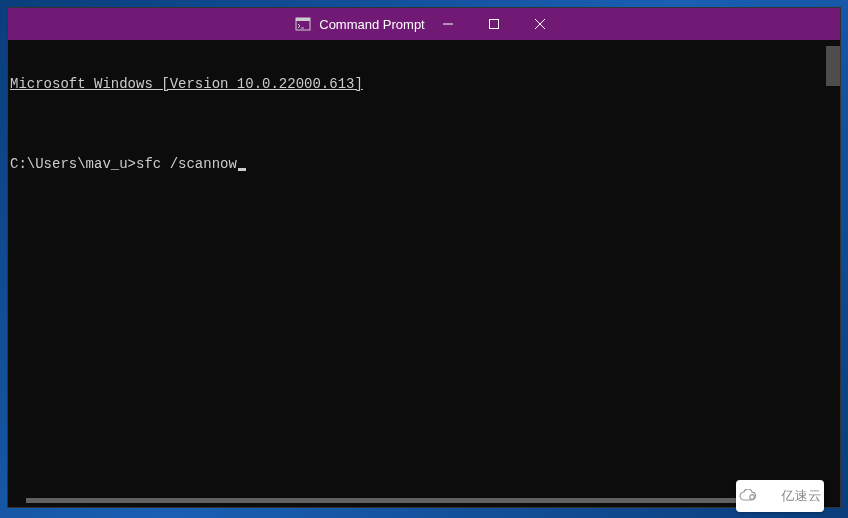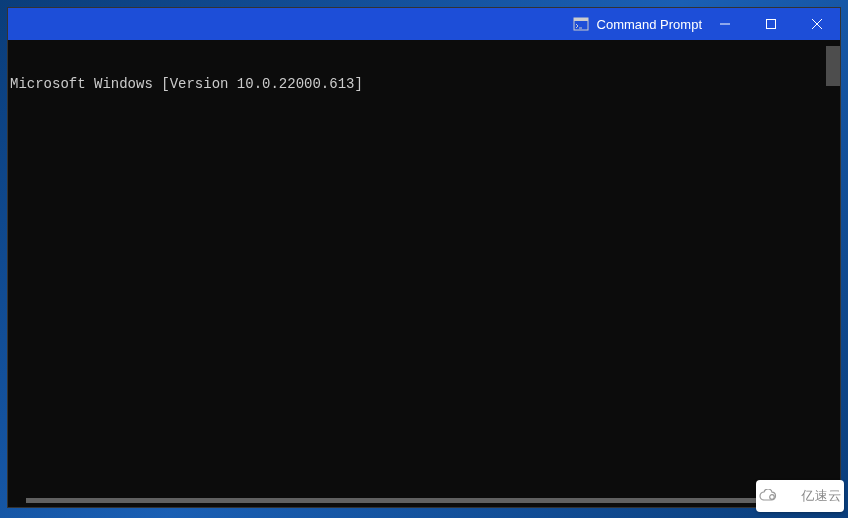--- a/index.html
+++ b/index.html
@@ -17,24 +17,24 @@
       left: 7px;
       right: 7px;
       bottom: 10px;
       background: #0c0c0c;
       border: 1px solid #333;
       display: flex;
       flex-direction: column;
     }
     .titlebar {
       height: 32px;
-      background: #1d4ed8;
+      background: #701a75;
       display: flex;
       align-items: center;
-      justify-content: flex-end;
+      justify-content: center;
       user-select: none;
     }
     .titlebar-left {
       display: flex;
       align-items: center;
       padding-left: 10px;
       gap: 8px;
     }
     .app-icon {
       width: 16px;
@@ -68,21 +68,21 @@
       background: #0c0c0c;
       padding: 4px 2px;
       font-family: 'Consolas', 'Courier New', monospace;
       font-size: 14px;
       line-height: 16px;
       color: #cccccc;
       white-space: pre;
       position: relative;
       overflow: hidden;
     }
-    .terminal-line { display: block; }
+    .terminal-line { display: block; text-decoration: underline; }
     .prompt-line { display: flex; }
     .cursor {
       display: inline-block;
       width: 8px;
       height: 3px;
       background: #cccccc;
       margin-top: 12px;
       margin-left: 1px;
     }
     .scrollbar-v {
@@ -96,21 +96,21 @@
     .scrollbar-h {
       position: absolute;
       left: 18px;
       bottom: 4px;
       right: 22px;
       height: 5px;
       background: #616161;
     }
     .watermark {
       position: absolute;
-      right: 4px;
+      right: 24px;
       bottom: 6px;
       width: 88px;
       height: 32px;
       background: #fff;
       border-radius: 4px;
       display: flex;
       align-items: center;
       justify-content: center;
       gap: 21px;
       box-shadow: 0 1px 3px rgba(0,0,0,0.3);
@@ -159,20 +159,23 @@
           <line x1="0" y1="0" x2="10" y2="10" stroke="#fff" stroke-width="1"></line>
           <line x1="10" y1="0" x2="0" y2="10" stroke="#fff" stroke-width="1"></line>
         </svg>
       </div>
     </div>
   </div>
 
   <div class="terminal-area">
     <span class="terminal-line">Microsoft Windows [Version 10.0.22000.613]</span>
     <span class="terminal-line"></span>
+    <div class="prompt-line">
+      <span>C:\Users\mav_u&gt;</span><span>sfc /scannow</span><span class="cursor"></span>
+    </div>
   </div>
 
   <div class="scrollbar-v"></div>
   <div class="scrollbar-h"></div>
 </div>
 
 <div class="watermark">
   <span class="watermark-icon">
     <svg viewBox="0 0 22 14">
       <path d="M6 11c-2.2 0-4-1.8-4-4s1.8-4 4-4c.5-1.7 2.1-3 4-3 2 0 3.6 1.4 4 3.2 2 .1 3.5 1.8 3.5 3.8 0 2.2-1.8 4-4 4H6z" fill="none" stroke="#999" stroke-width="1.2"></path>

